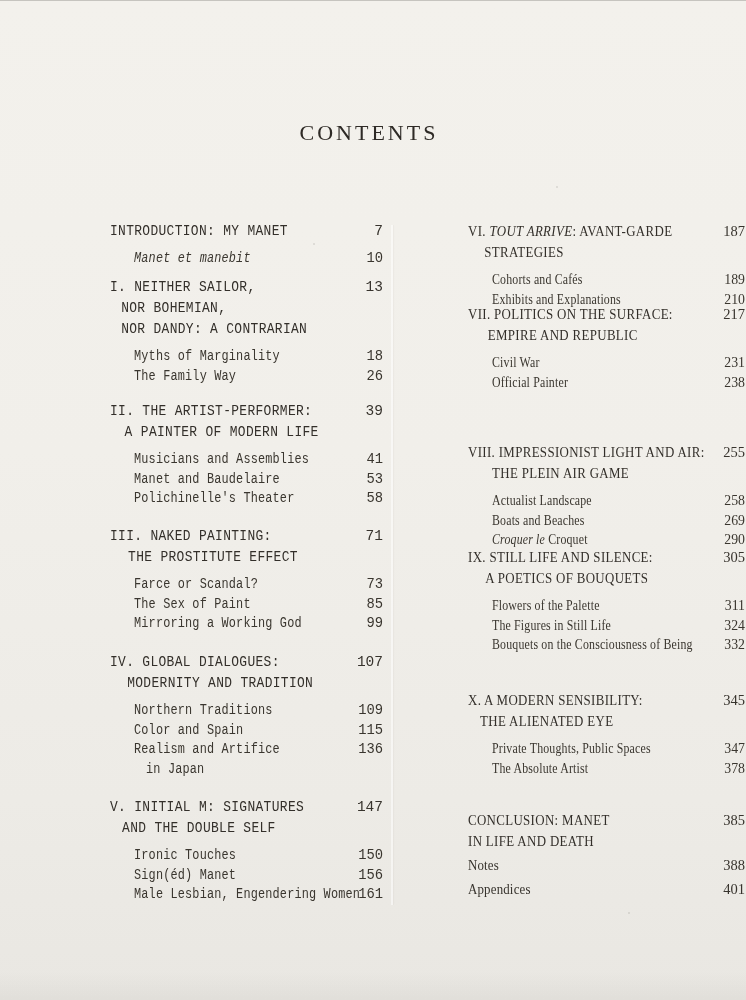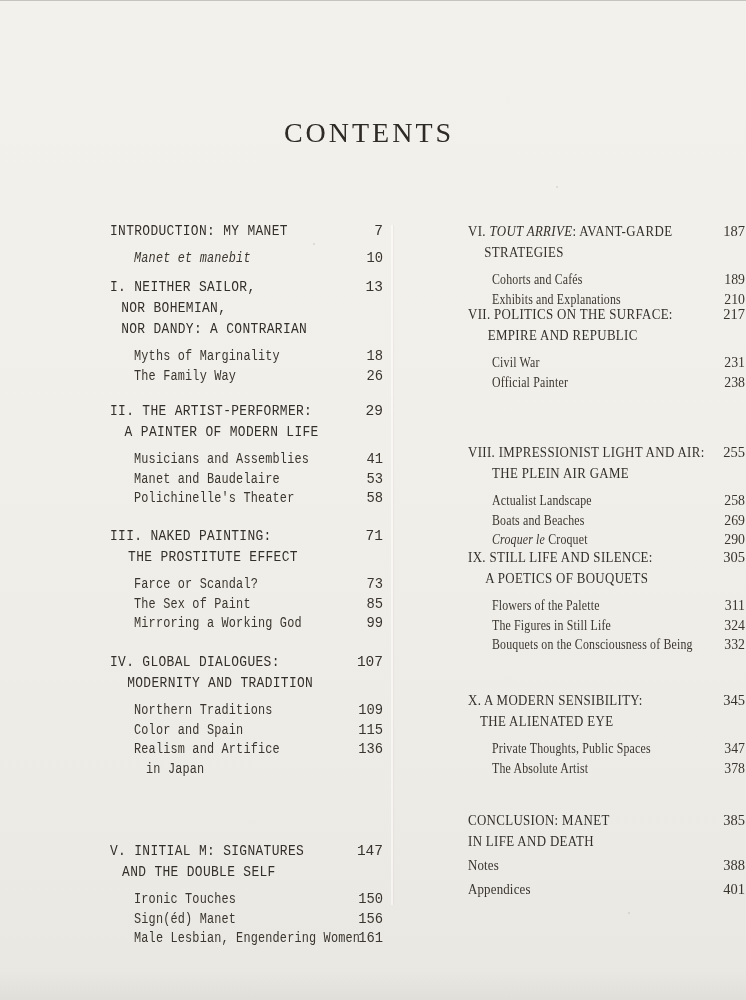--- a/index.html
+++ b/index.html
@@ -29,21 +29,21 @@
     box-shadow: 1px 0 1px rgba(90,85,78,0.04);
   }
   .specks { position: absolute; left: 0; top: 0; width: 1px; height: 1px; }
   .specks i {
     position: absolute; width: 2px; height: 2px; border-radius: 50%;
     background: rgba(60,56,50,0.14); display: block;
   }
   .title {
     position: absolute; top: 118px; left: 0; width: 738px;
     text-align: center;
-    font-size: 28px; line-height: 30px; letter-spacing: 3px;
+    font-size: 22px; line-height: 30px; letter-spacing: 3px;
     color: #2e2a26;
   }
   .col { position: absolute; top: 0; height: 1000px; }
   #colL { left: 110px; width: 273px; font-family: Liberation Mono, monospace; }
   #colR { left: 420px; width: 277px; margin-left: 48px; }
   .sec { position: absolute; left: 0; right: 0; }
   .headwrap { transform: scaleX(0.86); transform-origin: 0 0; white-space: nowrap; }
   .hline {
     font-size: 15px; line-height: 21px; letter-spacing: 0.4px;
     color: #332f2a;
@@ -62,21 +62,21 @@
   }
   .iline.l2 { padding-left: 14px; }
   .item > .pagenum {
     position: absolute; right: -42px; top: 0;
     font-size: 13.8px; line-height: 19.5px; color: #3a362f;
   }
   .item { margin-right: 42px; }
   .it { font-style: italic; }
   
   #secL0 { top: 221px; } #secL1 { top: 277px; } #secL2 { top: 401px; }
-  #secL3 { top: 526px; } #secL4 { top: 652px; } #secL5 { top: 797px; margin-top: 44px; }
+  #secL3 { top: 526px; } #secL4 { top: 652px; } #secL5 { top: 797px; }
   #secR0 { top: 221px; } #secR1 { top: 304px; } #secR2 { top: 442px; }
   #secR3 { top: 547px; } #secR4 { top: 690px; } #secR5 { top: 810px; }
   #secR6 { top: 855px; } #secR7 { top: 879px; }
   
   .headwrap .hline + .hline { padding-left: 17px; }
   #secL1 .hline + .hline { padding-left: 13px; }
   #secL2 .hline + .hline { padding-left: 17px; }
   #secL3 .hline + .hline { padding-left: 21px; }
   #secL4 .hline + .hline { padding-left: 20px; }
   #secL5 .hline + .hline { padding-left: 14px; }
@@ -133,21 +133,21 @@
             </div>
             <div class="pagenum">26</div>
           </div>
         </div>
       </div>
       <div class="sec chapter" id="secL2">
         <div class="headwrap">
           <div class="hline">II. THE ARTIST-PERFORMER:</div>
           <div class="hline">A PAINTER OF MODERN LIFE</div>
         </div>
-        <div class="pagenum">29</div>
+        <div class="pagenum">39</div>
         <div class="items">
           <div class="item">
             <div class="ilabel">
               <div class="iline">Musicians and Assemblies</div>
             </div>
             <div class="pagenum">41</div>
           </div>
           <div class="item">
             <div class="ilabel">
               <div class="iline">Manet and Baudelaire</div>

